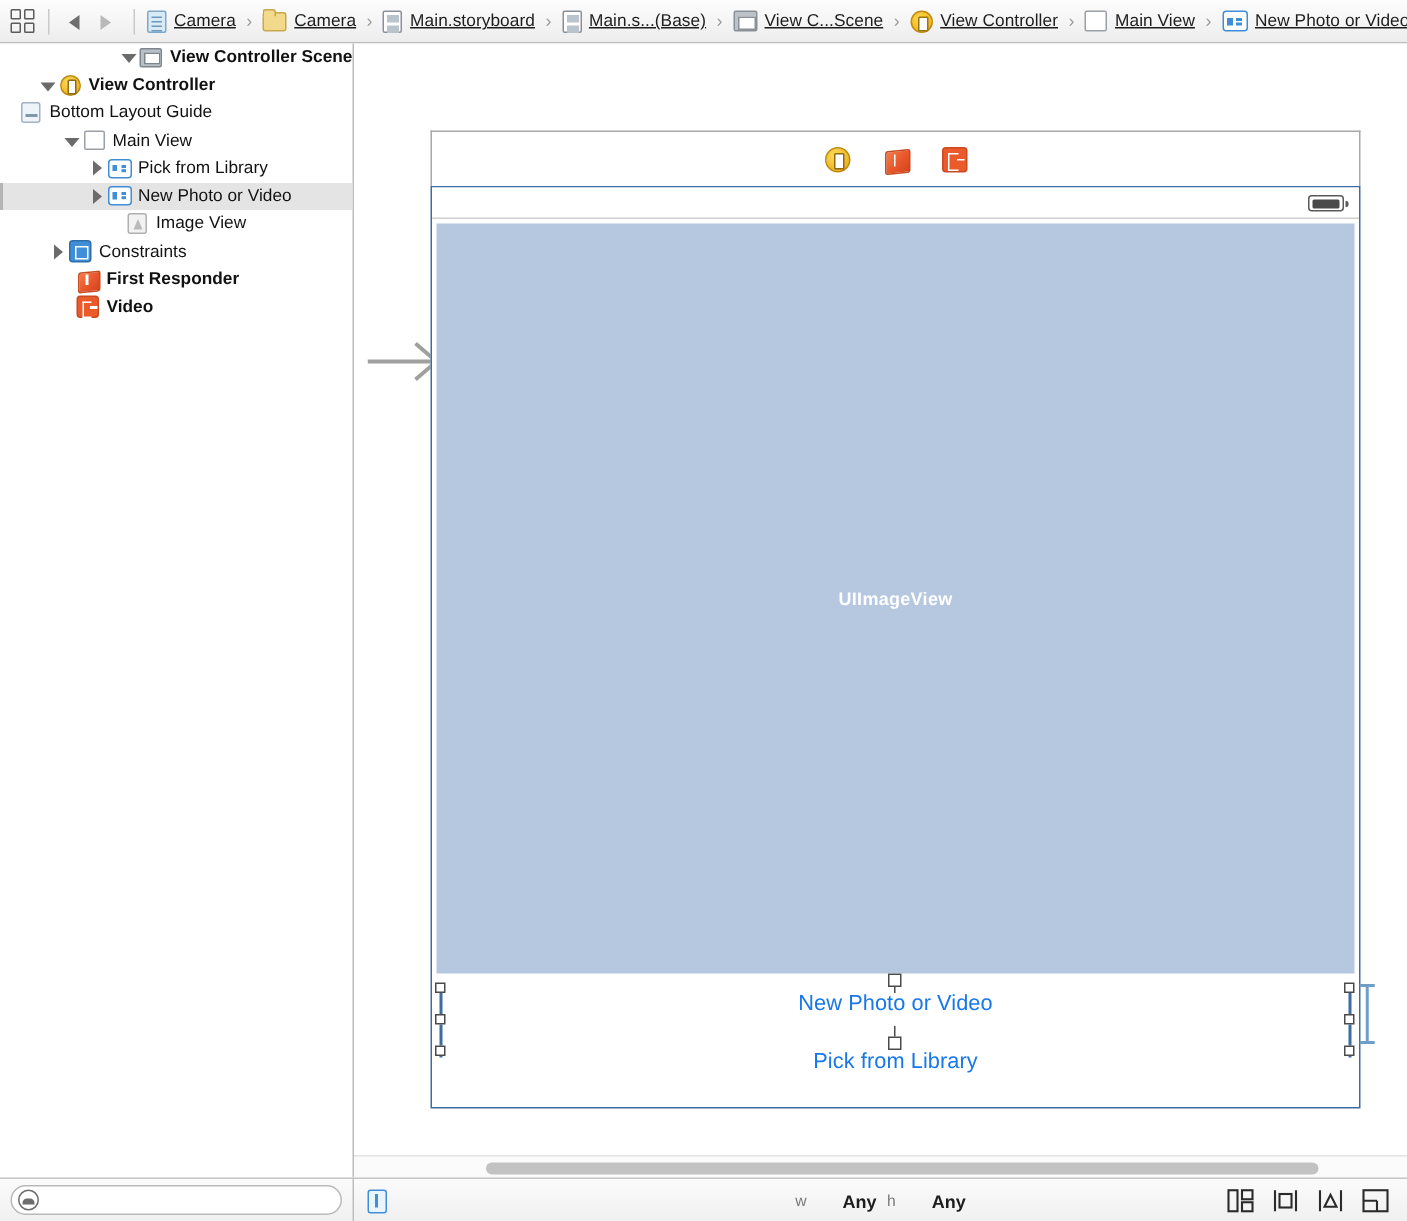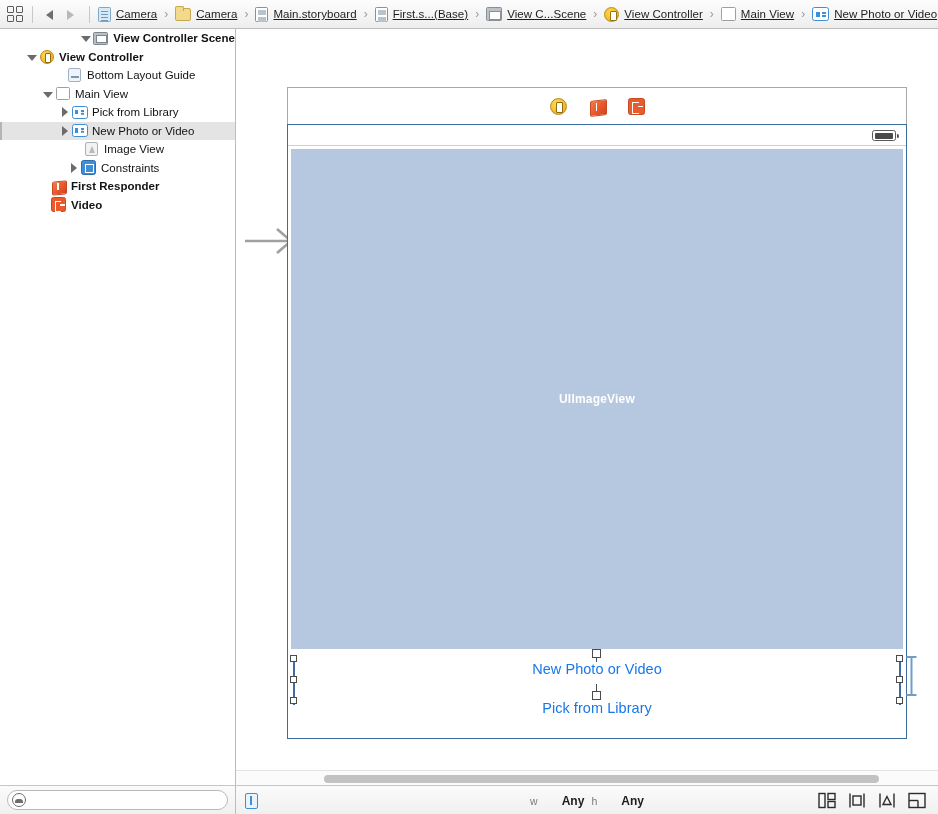--- a/index.html
+++ b/index.html
@@ -732,21 +732,21 @@
     <span class="crumb-chev">›</span>
 
     <div class="crumb">
       <span class="ic ic-storyboard"></span>
       <span class="crumb-label">Main.storyboard</span>
     </div>
     <span class="crumb-chev">›</span>
 
     <div class="crumb">
       <span class="ic ic-storyboard"></span>
-      <span class="crumb-label">First.s...(Base)</span>
+      <span class="crumb-label">Main.s...(Base)</span>
     </div>
     <span class="crumb-chev">›</span>
 
     <div class="crumb">
       <span class="ic ic-scene"></span>
       <span class="crumb-label">View C...Scene</span>
     </div>
     <span class="crumb-chev">›</span>
 
     <div class="crumb">
@@ -779,21 +779,21 @@
 
     <div class="row" style="padding-left:26px;">
       <span class="disc open"></span>
       <span class="row-icon">
           <span class="oi-vc"></span>
         </span>
       <span class="row-label bold">View Controller</span>
     </div>
 
 
-    <div class="row" style="padding-left:54px;">
+    <div class="row" style="">
       <span class="disc"></span>
       <span class="row-icon">
           <span class="oi-guide bottom"></span>
         </span>
       <span class="row-label">Bottom Layout Guide</span>
     </div>
 
     <div class="row" style="padding-left:42px;">
       <span class="disc open"></span>
       <span class="row-icon">
@@ -819,21 +819,21 @@
     </div>
 
     <div class="row" style="padding-left:71px;">
       <span class="disc"></span>
       <span class="row-icon">
           <span class="oi-imageview"></span>
         </span>
       <span class="row-label">Image View</span>
     </div>
 
-    <div class="row" style="padding-left:68px;">
+    <div class="row" style="padding-left:33px;">
       <span class="disc closed"></span>
       <span class="row-icon">
           <span class="oi-constraints"></span>
         </span>
       <span class="row-label">Constraints</span>
     </div>
 
     <div class="row" style="padding-left:38px;">
       <span class="disc"></span>
       <span class="row-icon">

